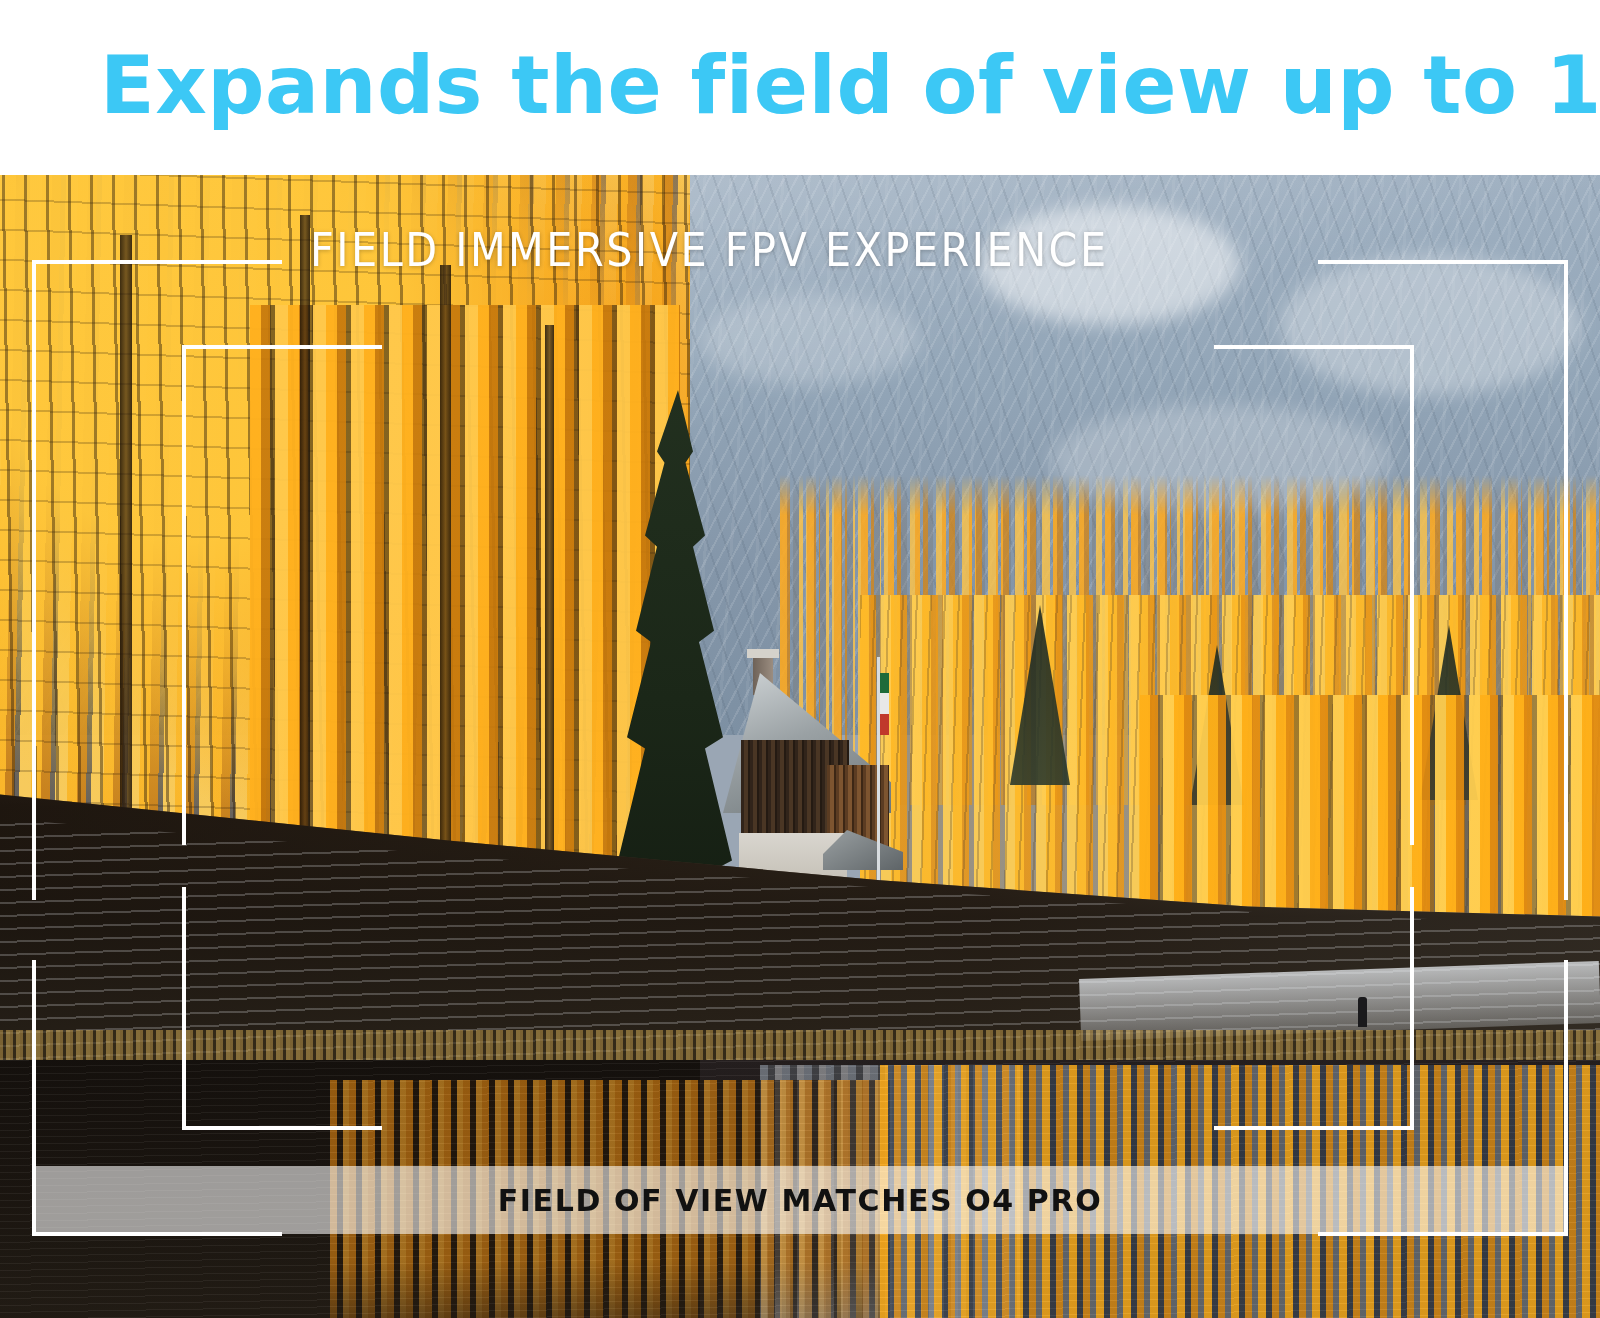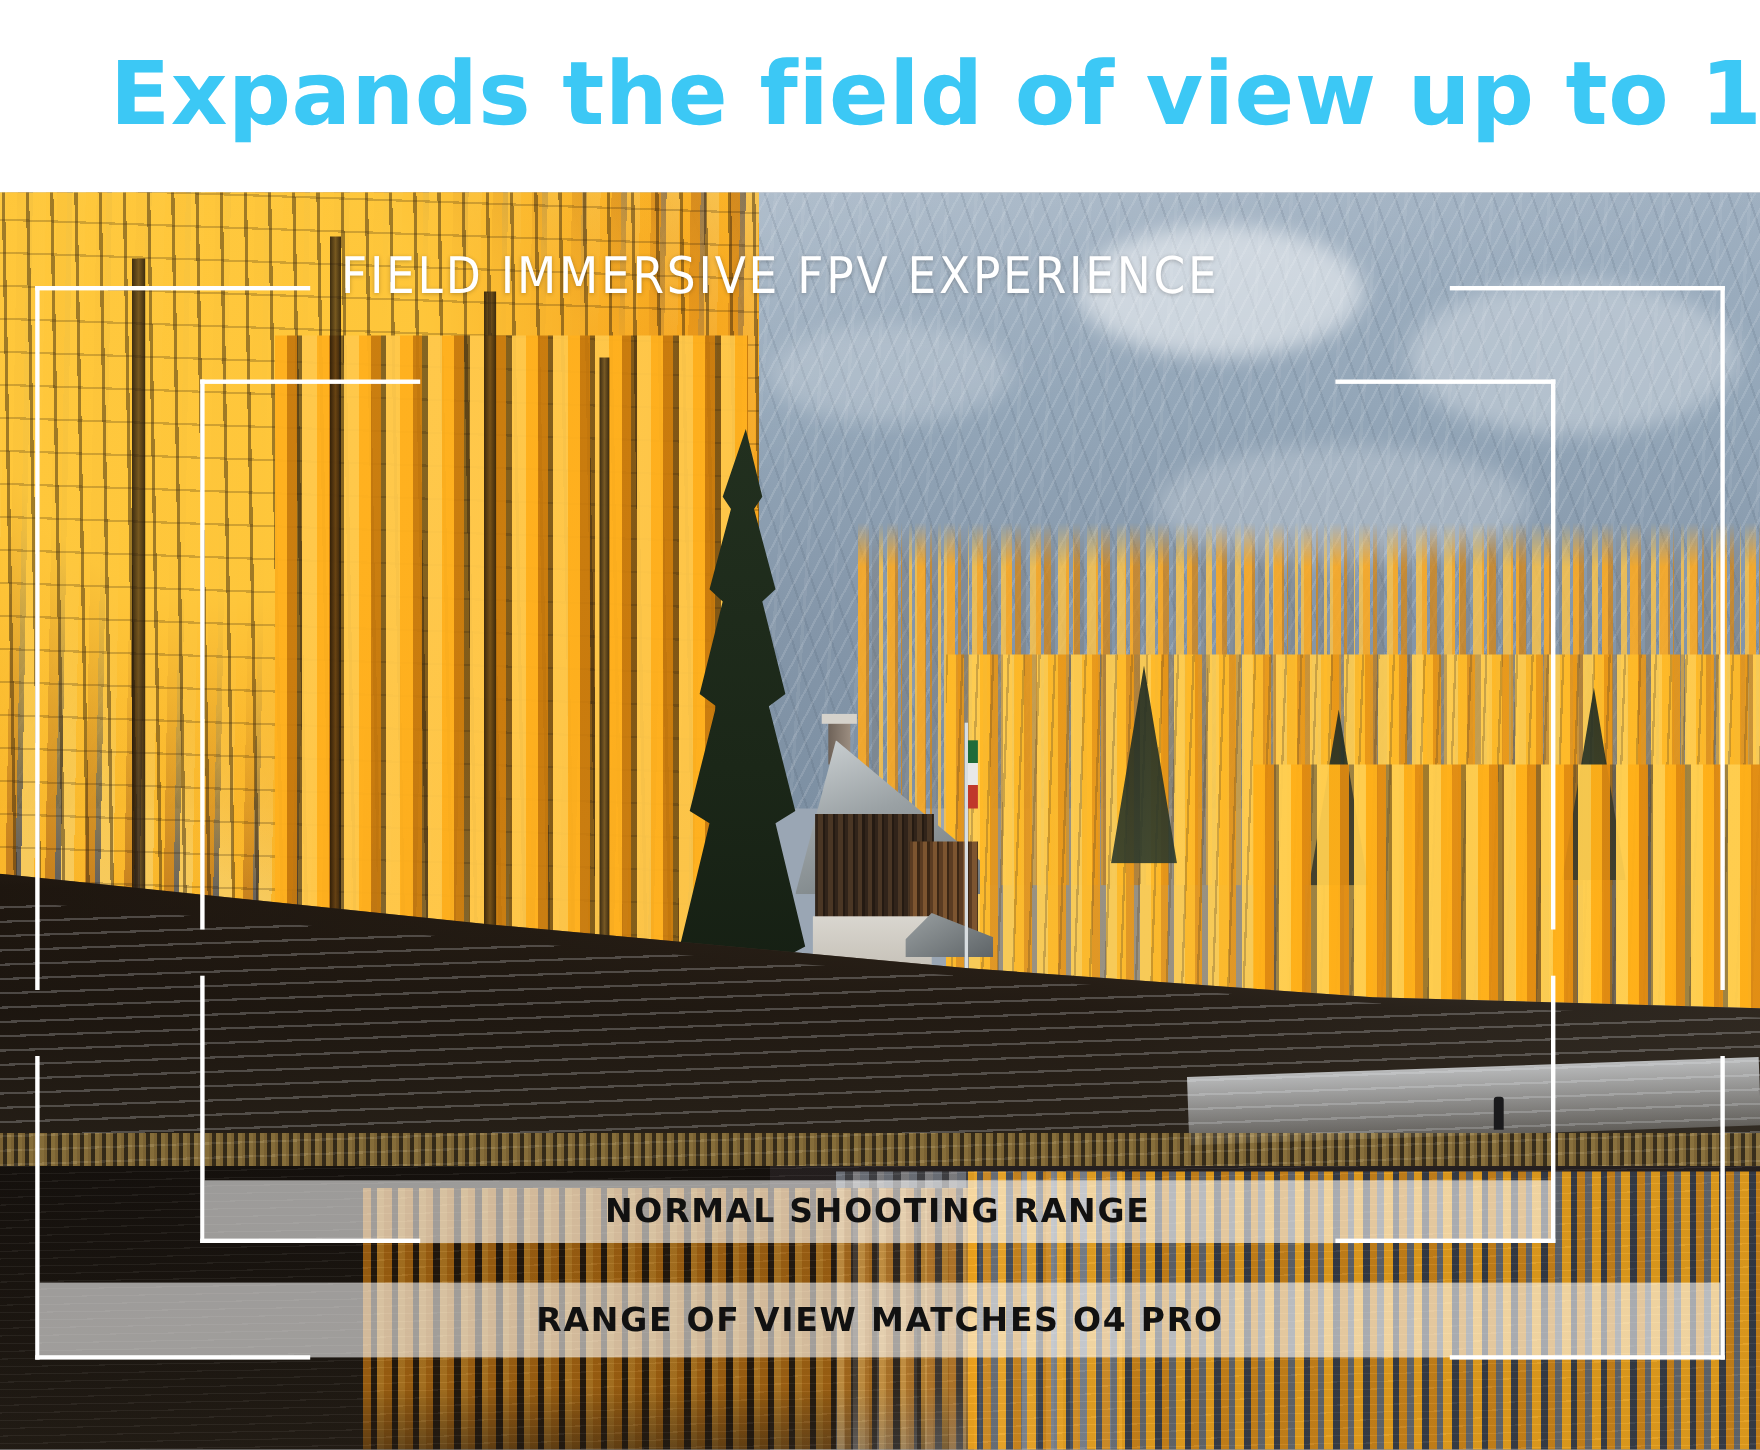--- a/index.html
+++ b/index.html
@@ -358,22 +358,19 @@
       <div class="seg" style="left:182px;top:170px;width:200px;height:4px;"></div>
       <div class="seg" style="left:182px;top:170px;width:4px;height:500px;"></div>
       <div class="seg" style="left:1214px;top:170px;width:200px;height:4px;"></div>
       <div class="seg" style="left:1410px;top:170px;width:4px;height:500px;"></div>
       <div class="seg" style="left:182px;top:712px;width:4px;height:243px;"></div>
       <div class="seg" style="left:182px;top:951px;width:200px;height:4px;"></div>
       <div class="seg" style="left:1410px;top:712px;width:4px;height:243px;"></div>
       <div class="seg" style="left:1214px;top:951px;width:200px;height:4px;"></div>
     </div>
 
-    <div class="band" style="left:186px;top:898px;width:1224px;height:57px;">
-      <span class="band-label">NORMAL SHOOTING RANGE</span>
-    </div>
 
     <div class="band" style="left:36px;top:991px;width:1528px;height:68px;">
-      <span class="band-label">RANGE OF VIEW MATCHES O4 PRO</span>
+      <span class="band-label">FIELD OF VIEW MATCHES O4 PRO</span>
     </div>
 
   </div>
 </div>
 
 </body></html>

